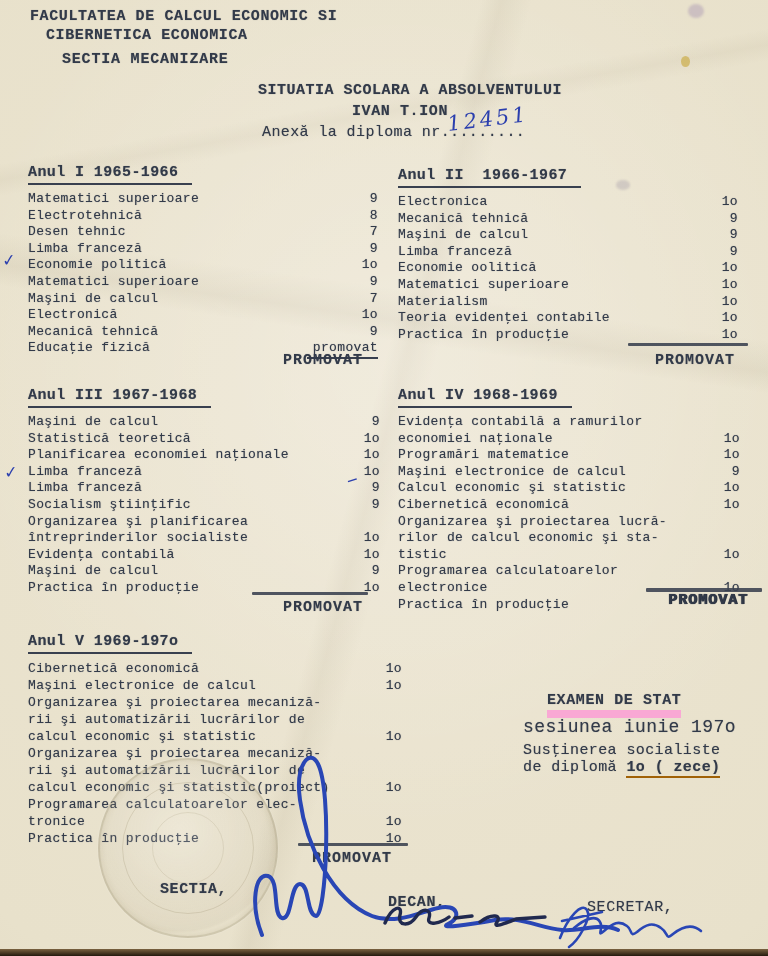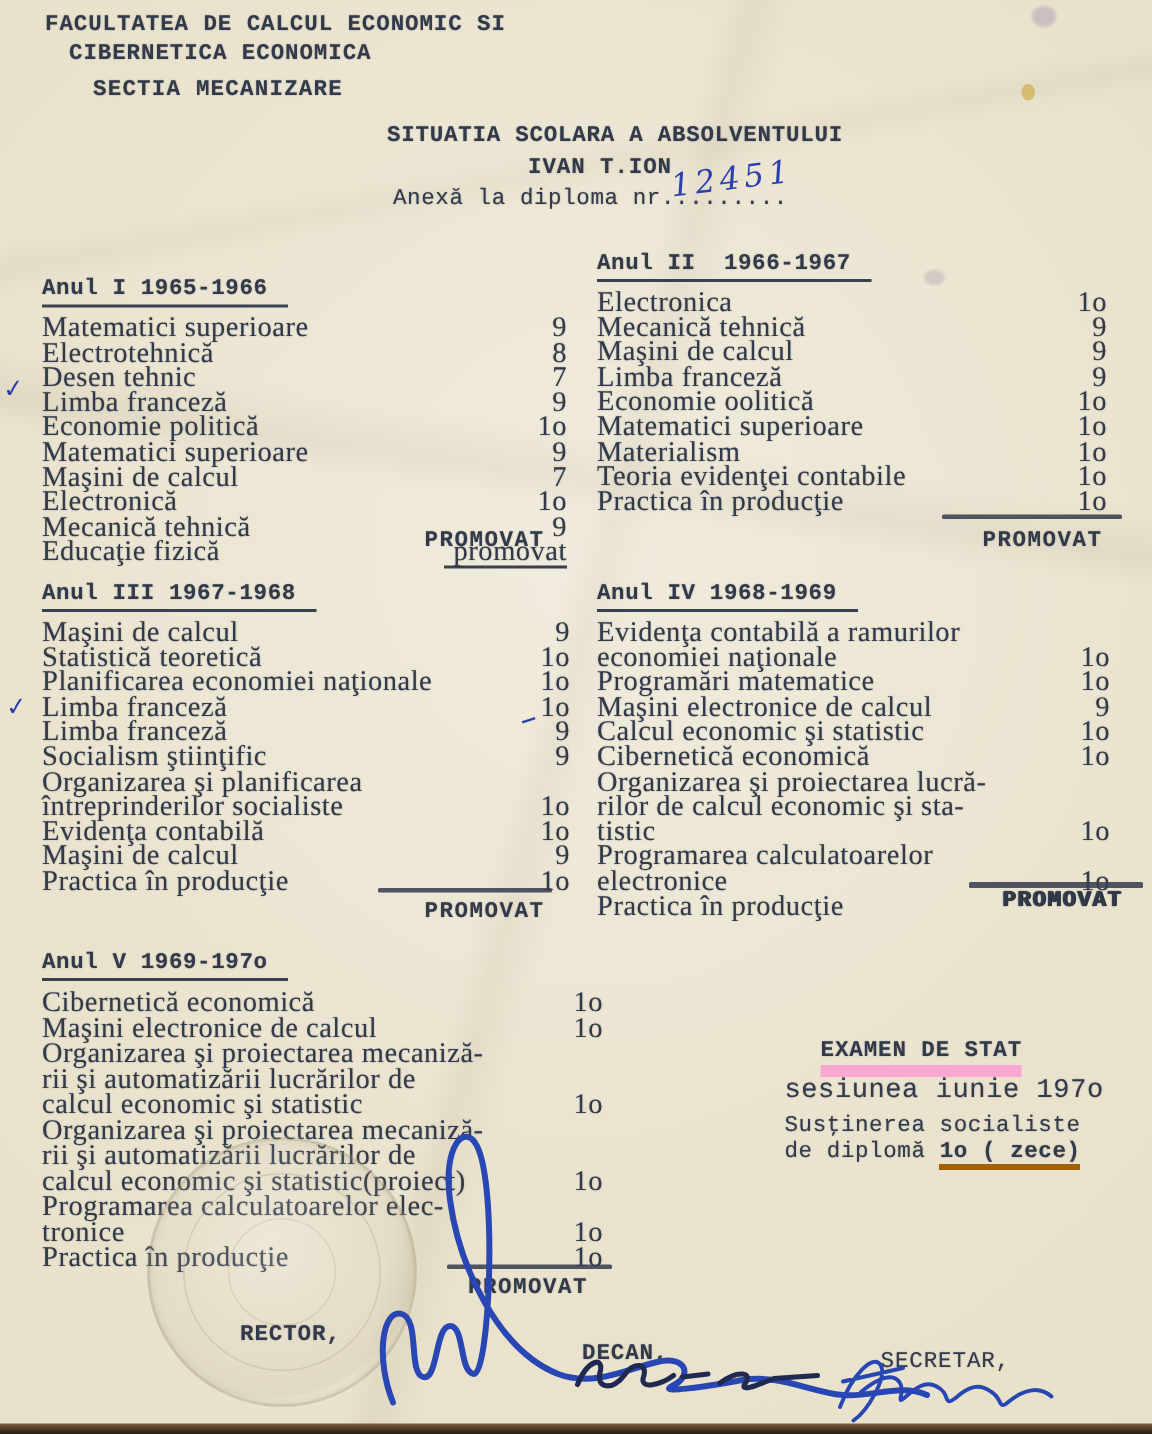--- a/index.html
+++ b/index.html
@@ -14,21 +14,21 @@
       linear-gradient(170deg, rgba(0,0,0,0) 15%, rgba(120,105,70,.06) 16.5%, rgba(0,0,0,0) 18%),
       radial-gradient(140% 120% at 50% 45%, #ece5d2 0%, #e8e1cb 55%, #dcd3b9 88%, #cfc5a8 100%);
   }
   .typed{white-space:pre;text-shadow:0 0 1px rgba(43,50,68,.45);}
   .hline{position:absolute;background:#39404f;opacity:.88;border-radius:1px;}
   .year{position:absolute;}
   .year-heading{
     display:inline-block;font-size:15px;letter-spacing:.4px;font-weight:bold;
     border-bottom:2px solid #39404f;padding:0 14px 2px 0;margin:0 0 6px 0;
   }
-  .rows{font-size:19px;letter-spacing:.35px;font-family:Liberation Serif, serif;}
+  .rows{font-size:13px;letter-spacing:.35px;}
   .row{display:flex;line-height:16.6px;}
   .y5 .row{line-height:17px;}
   .subj{white-space:pre;}
   .grade{margin-left:auto;white-space:pre;padding-left:6px;}
   .grade-underline{border-bottom:2px solid #39404f;}
   .result{position:absolute;font-size:15px;letter-spacing:1px;font-weight:bold;}
   .result.heavy{text-shadow:1px 0 0 #2c3340,0 0 1px #2c3340;}
   .abs{position:absolute;}
   .blue{color:#2b3fae;}
   .check{position:absolute;font-size:19px;font-weight:bold;transform:rotate(-6deg);}
@@ -60,21 +60,21 @@
 
 <div class="typed abs" style="left:30px;top:8px;font-size:15px;letter-spacing:.6px;font-weight:bold;">FACULTATEA DE CALCUL ECONOMIC SI</div>
 <div class="typed abs" style="left:46px;top:27px;font-size:15px;letter-spacing:.6px;font-weight:bold;">CIBERNETICA ECONOMICA</div>
 <div class="typed abs" style="left:62px;top:51px;font-size:15px;letter-spacing:.8px;font-weight:bold;">SECTIA MECANIZARE</div>
 
 <div class="typed abs" style="left:258px;top:82px;font-size:15px;letter-spacing:.5px;font-weight:bold;">SITUATIA SCOLARA A ABSOLVENTULUI</div>
 <div class="typed abs" style="left:352px;top:103px;font-size:15px;letter-spacing:.6px;font-weight:bold;">IVAN T.ION</div>
 <div class="typed abs" style="left:262px;top:124px;font-size:15px;letter-spacing:.4px;">Anexă la diploma nr.........</div>
 <div class="dipnum blue">12451</div>
 
-<div class="year" style="left:28px;top:163px;width:350px;margin-top:20px;">
+<div class="year" style="left:28px;top:163px;width:350px;">
   <div class="year-heading typed">Anul I 1965-1966</div>
   <div class="rows typed"><div class="row"><span class="subj">Matematici superioare</span><span class="grade">9</span></div><div class="row"><span class="subj">Electrotehnică</span><span class="grade">8</span></div><div class="row"><span class="subj">Desen tehnic</span><span class="grade">7</span></div><div class="row"><span class="subj">Limba franceză</span><span class="grade">9</span></div><div class="row"><span class="subj">Economie politică</span><span class="grade">1o</span></div><div class="row"><span class="subj">Matematici superioare</span><span class="grade">9</span></div><div class="row"><span class="subj">Maşini de calcul</span><span class="grade">7</span></div><div class="row"><span class="subj">Electronică</span><span class="grade">1o</span></div><div class="row"><span class="subj">Mecanică tehnică</span><span class="grade">9</span></div><div class="row"><span class="subj">Educaţie fizică</span><span class="grade grade-underline">promovat</span></div></div>
 </div>
 <div class="year" style="left:398px;top:166px;width:340px;">
   <div class="year-heading typed">Anul II  1966-1967</div>
   <div class="rows typed"><div class="row"><span class="subj">Electronica</span><span class="grade">1o</span></div><div class="row"><span class="subj">Mecanică tehnică</span><span class="grade">9</span></div><div class="row"><span class="subj">Maşini de calcul</span><span class="grade">9</span></div><div class="row"><span class="subj">Limba franceză</span><span class="grade">9</span></div><div class="row"><span class="subj">Economie oolitică</span><span class="grade">1o</span></div><div class="row"><span class="subj">Matematici superioare</span><span class="grade">1o</span></div><div class="row"><span class="subj">Materialism</span><span class="grade">1o</span></div><div class="row"><span class="subj">Teoria evidenţei contabile</span><span class="grade">1o</span></div><div class="row"><span class="subj">Practica în producţie</span><span class="grade">1o</span></div></div>
 </div>
 <div class="year" style="left:28px;top:386px;width:352px;">
   <div class="year-heading typed">Anul III 1967-1968</div>
   <div class="rows typed"><div class="row"><span class="subj">Maşini de calcul</span><span class="grade">9</span></div><div class="row"><span class="subj">Statistică teoretică</span><span class="grade">1o</span></div><div class="row"><span class="subj">Planificarea economiei naţionale</span><span class="grade">1o</span></div><div class="row"><span class="subj">Limba franceză</span><span class="grade">1o</span></div><div class="row"><span class="subj">Limba franceză</span><span class="grade">9</span></div><div class="row"><span class="subj">Socialism ştiinţific</span><span class="grade">9</span></div><div class="row"><span class="subj">Organizarea şi planificarea</span><span class="grade"></span></div><div class="row"><span class="subj">întreprinderilor socialiste</span><span class="grade">1o</span></div><div class="row"><span class="subj">Evidenţa contabilă</span><span class="grade">1o</span></div><div class="row"><span class="subj">Maşini de calcul</span><span class="grade">9</span></div><div class="row"><span class="subj">Practica în producţie</span><span class="grade">1o</span></div></div>
@@ -95,30 +95,30 @@
 <div class="result typed" style="left:283px;top:599px;">PROMOVAT</div>
 <div class="hline" style="left:646px;top:588px;width:116px;height:3.5px;"></div>
 <div class="result typed heavy" style="left:668px;top:592px;">PROMOVAT</div>
 <div class="hline" style="left:298px;top:843px;width:110px;height:2.5px;"></div>
 <div class="result typed" style="left:312px;top:850px;">PROMOVAT</div>
 
 <div>
   <div class="typed abs" style="left:547px;top:692px;font-size:15px;font-weight:bold;letter-spacing:.6px;border-bottom:8px solid #f9a8d4;padding-bottom:1px;">EXAMEN DE STAT</div>
   <div class="typed abs" style="left:523px;top:717px;font-size:18px;letter-spacing:.4px;">sesiunea iunie 197o</div>
   <div class="typed abs" style="left:523px;top:742px;font-size:15px;letter-spacing:.4px;">Susţinerea socialiste</div>
-  <div class="typed abs" style="left:523px;top:759px;font-size:15px;letter-spacing:.4px;"><span>de diplomă </span><span style="border-bottom:4px solid #a16207;font-weight:bold;">1o ( zece)</span></div>
+  <div class="typed abs" style="left:523px;top:759px;font-size:15px;letter-spacing:.4px;"><span>de diplomă </span><span style="border-bottom:2px solid #a16207;font-weight:bold;">1o ( zece)</span></div>
 </div>
 
 <div class="check blue" style="left:3px;top:248px;">✓</div>
 <div class="check blue" style="left:5px;top:460px;">✓</div>
 <div class="abs blue" style="left:348px;top:472px;font-size:15px;font-weight:bold;transform:rotate(-18deg);">—</div>
 
 <div class="seal"></div>
 
-<div class="typed abs" style="left:160px;top:881px;font-size:15px;letter-spacing:.6px;font-weight:bold;">RECTOR,</div>
+<div class="typed abs" style="left:160px;top:881px;font-size:15px;letter-spacing:.6px;font-weight:bold;">SECTIA,</div>
 <div class="typed abs" style="left:388px;top:894px;font-size:15px;letter-spacing:.6px;font-weight:bold;">DECAN,</div>
 <div class="typed abs" style="left:563px;top:899px;font-size:15px;letter-spacing:.6px;font-weight:normal;margin-left:24px;">SECRETAR,</div>
 
 <svg class="sig" width="768" height="956" viewBox="0 0 768 956">
   <path d="M262 935 C250 905 255 872 268 876 C280 880 272 915 282 918 C292 921 290 884 300 884 C310 884 306 915 316 916 C326 917 332 792 318 764 C310 748 295 764 300 800 C306 844 332 900 372 916 C396 925 420 912 438 908 C458 903 462 918 448 924 C438 929 468 925 495 920 C520 916 540 928 562 930 C580 932 600 922 618 930" fill="none" stroke="#2946b5" stroke-width="4" stroke-linecap="round"></path>
   <path d="M385 923 C392 906 403 904 400 915 C397 926 409 927 416 917 C423 907 432 909 429 918 C426 927 441 923 449 917 M455 918 L472 916 M480 922 C492 913 502 915 497 922 C492 929 506 923 516 919 L545 917" fill="none" stroke="#20294f" stroke-width="3.4" stroke-linecap="round"></path>
   <path d="M560 938 C568 917 582 902 587 910 C592 918 578 941 569 947 M562 921 L602 912 M574 928 C586 918 596 915 600 922 C604 928 596 938 604 931 C613 923 619 920 627 926 C633 930 629 938 637 932 C646 924 653 922 661 928 C669 933 665 941 673 934 C683 926 693 924 701 931" fill="none" stroke="#2946b5" stroke-width="2.6" stroke-linecap="round"></path>
 </svg>
 
 <div class="blemish" style="left:681px;top:56px;width:9px;height:11px;background:rgba(196,160,40,.55);"></div>

